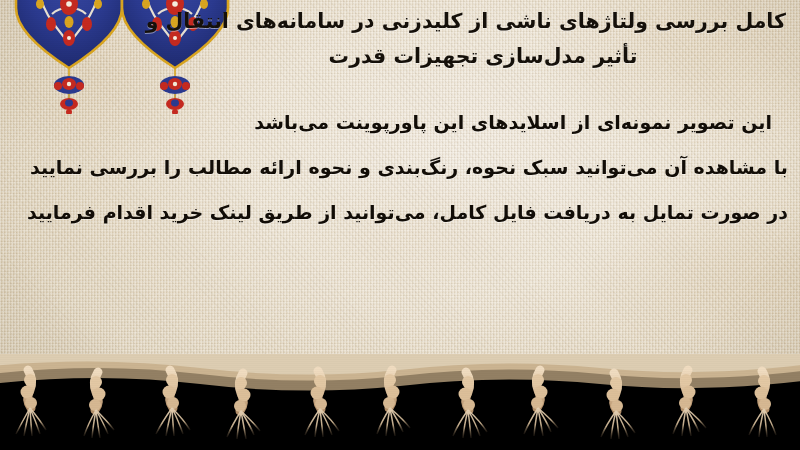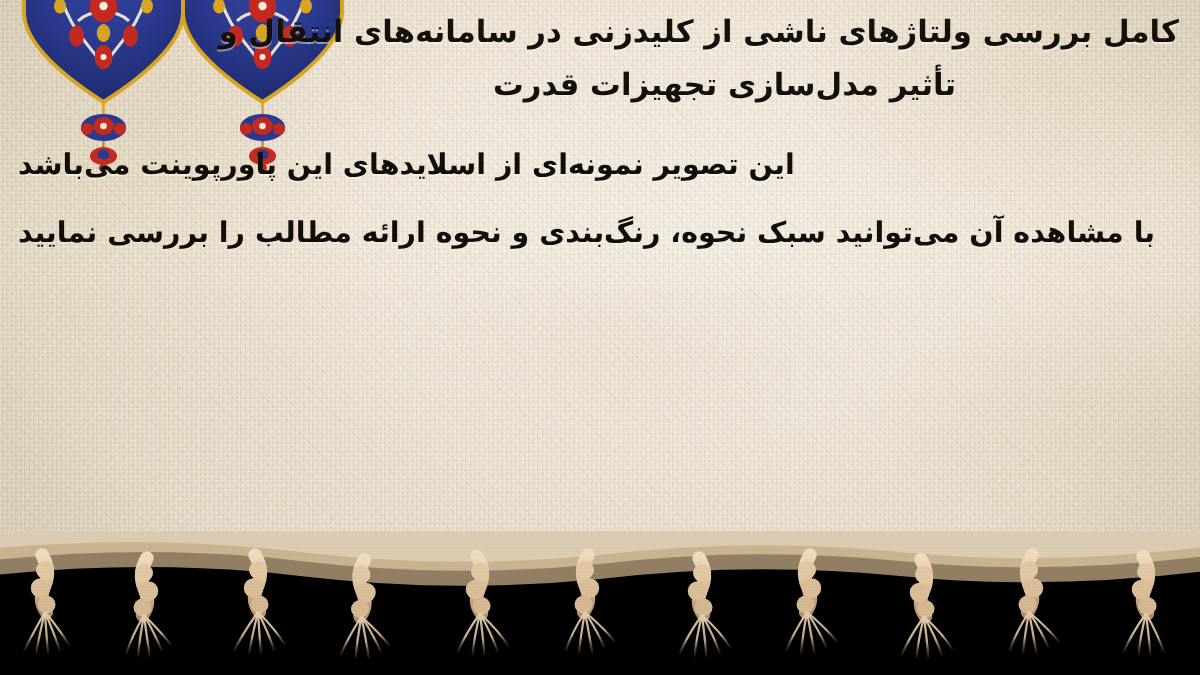--- a/index.html
+++ b/index.html
@@ -93,24 +93,24 @@
     text-shadow: 0 1px 0 rgba(255,255,255,.45);
     white-space: nowrap;
   }
   .title-line.l2 {
     margin-right: 30px;
   }
 
   
   .body-block {
     position: absolute;
-    top: 88px;
+    top: 100px;
     right: 12px;
     left: 12px;
-    text-align: left;
+    text-align: right;
     direction: rtl;
   }
   .body-line {
     color: #120d07;
     font-size: 19px;
     font-weight: 700;
     line-height: 2.38;
     text-shadow: 0 1px 0 rgba(255,255,255,.40);
     white-space: nowrap;
   }
@@ -297,20 +297,21 @@
   </div>
 
   <div class="title-block">
     <div class="title-line l1">کامل بررسی ولتاژهای ناشی از کلیدزنی در سامانه‌های انتقال و</div>
     <div class="title-line l2">تأثیر مدل‌سازی تجهیزات قدرت</div>
   </div>
 
   <div class="body-block">
     <div class="body-line b1">این تصویر نمونه‌ای از اسلایدهای این پاورپوینت می‌باشد</div>
     <div class="body-line b2">با مشاهده آن می‌توانید سبک نحوه، رنگ‌بندی و نحوه ارائه مطالب را بررسی نمایید</div>
+    <div class="body-line b3">در صورت تمایل به دریافت فایل کامل، می‌توانید از طریق لینک خرید اقدام فرمایید</div>
   </div>
 
   <div class="fringe-zone">
     <div class="fringe-dark"></div>
 
     <svg class="tassels" width="800" height="96" viewBox="0 0 800 96" preserveAspectRatio="none">
       <defs>
         <linearGradient id="cord" x1="0" y1="0" x2="0" y2="1">
           <stop offset="0%" stop-color="#f0dcc0"></stop>
           <stop offset="45%" stop-color="#e0c4a0"></stop>

